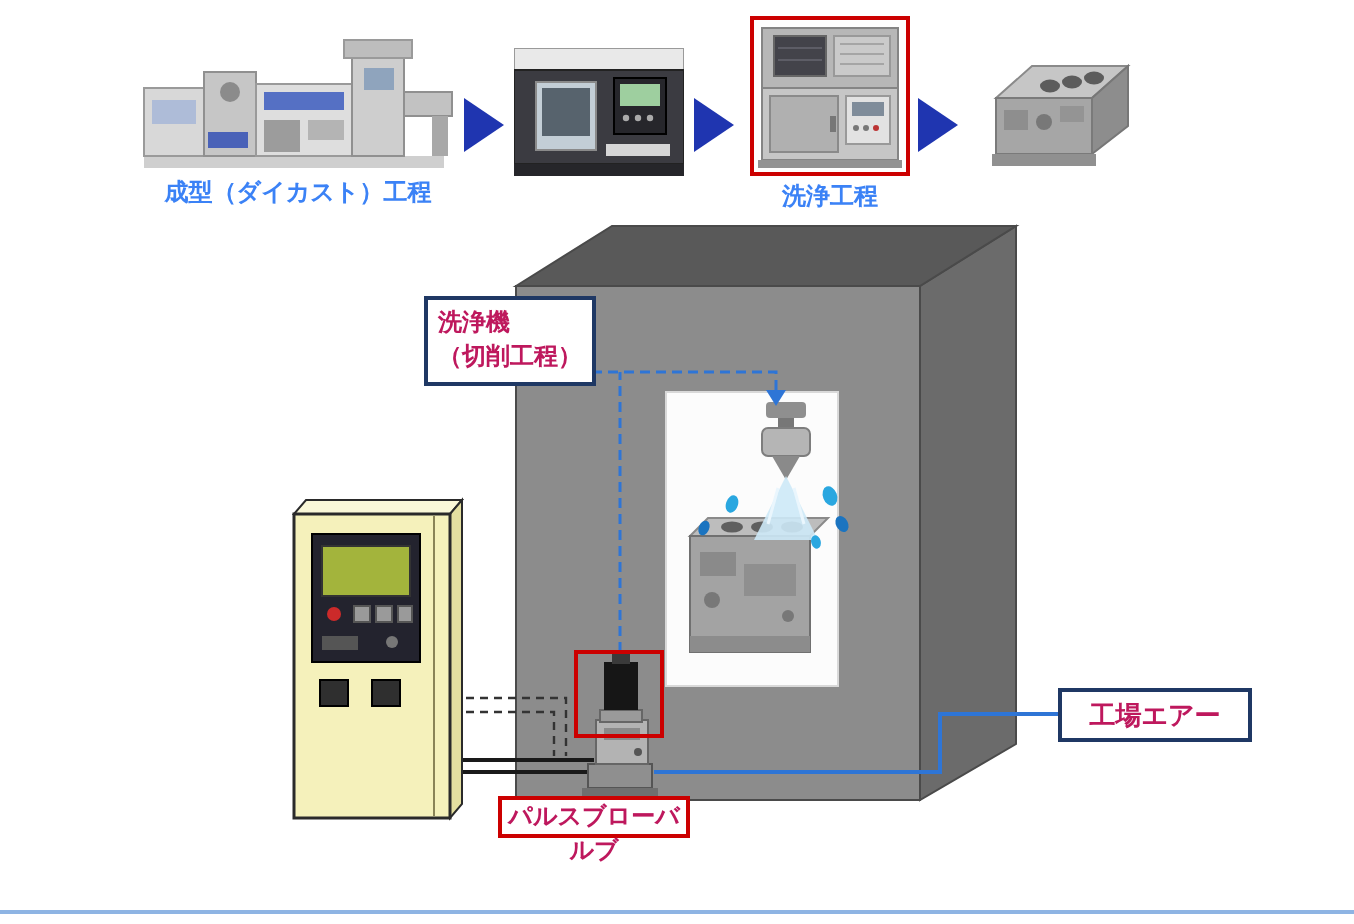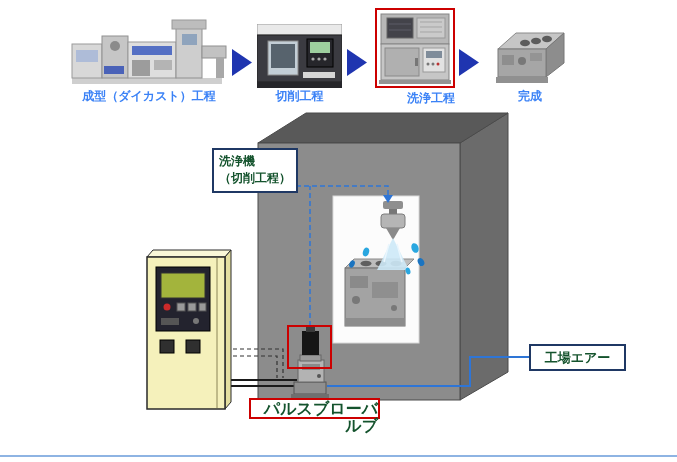--- a/index.html
+++ b/index.html
@@ -5,26 +5,26 @@
   html,body{margin:0;padding:0;background:#ffffff;}
   .canvas{position:relative;width:677px;height:462px;background:#fff;overflow:hidden;
     font-family:"Liberation Sans","DejaVu Sans",sans-serif;color:#111;}
   .abs{position:absolute;}
   .step-label{position:absolute;font-size:12px;font-weight:600;text-align:center;color:#3b82f6;}
   .machine-frame{position:absolute;}
   .step-highlight{border:2px solid var(--highlight-border,#cc0000);box-sizing:border-box;padding:2px;background:#fff;}
   .flow-arrow{position:absolute;width:20px;height:27px;background:var(--flow-arrow,#1f35b0);
     clip-path:polygon(0 0,100% 50%,0 100%);}
   .label-box{position:absolute;background:#fff;border:2px solid var(--label-border,#1f3864);
-    box-sizing:border-box;font-size:12px;font-weight:600;color:#14532d;}
+    box-sizing:border-box;font-size:12px;font-weight:600;color:#be185d;}
   .washer-label{left:212px;top:148px;width:86px;padding:3px 5px;line-height:1.45;}
   .washer-label span{display:block;white-space:nowrap;}
   .air-label{left:529px;top:344px;width:97px;height:27px;text-align:center;line-height:23px;font-size:13px;}
-  .valve-label{left:249px;top:398px;width:131px;height:21px;border-color:var(--highlight-border,#cc0000);
-    text-align:right;line-height:17px;font-size:16px;font-weight:600;}
+  .valve-label{left:249px;top:398px;width:96px;height:21px;border-color:var(--highlight-border,#cc0000);
+    text-align:center;line-height:17px;font-size:12px;font-weight:600;}
   .bottom-line{position:absolute;left:0;top:455px;width:677px;height:2px;background:var(--bottom-line,#8eb4e3);}
   svg{display:block;}
   .face-front{fill:var(--machine-front,#8c8c8c);stroke:#4a4a4a;stroke-width:1;}
   .face-side{fill:var(--machine-side,#6b6b6b);stroke:#4a4a4a;stroke-width:1;}
   .face-top{fill:var(--machine-top,#595959);stroke:#4a4a4a;stroke-width:1;}
   .air-stroke{stroke:var(--air-line,#2e75d6);fill:none;}
   .air-fill{fill:var(--air-line,#2e75d6);}
   .red-stroke{stroke:var(--highlight-border,#cc0000);fill:none;}
   .cabinet-fill{fill:var(--cabinet-fill,#f5f1bb);}
 </style>
@@ -64,21 +64,20 @@
       <rect x="14" y="20" width="24" height="24" fill="#57636d"></rect>
       <rect x="50" y="15" width="26" height="28" fill="#26262b" stroke="#000"></rect>
       <rect x="53" y="18" width="20" height="11" fill="#9ecf9f"></rect>
       <circle cx="56" cy="35" r="1.6" fill="#aaa"></circle>
         <circle cx="62" cy="35" r="1.6" fill="#aaa"></circle>
         <circle cx="68" cy="35" r="1.6" fill="#aaa"></circle>
       <rect x="46" y="48" width="32" height="6" fill="#d6d6d6"></rect>
       <rect x="0" y="58" width="85" height="6" fill="#26262a"></rect>
     </svg>
   </div>
-  <div class="step-label" style="left:257px;top:88px;width:85px;">切削工程</div>
 
   <div class="flow-arrow" style="left:347px;top:49px;"></div>
 
   <div class="machine-frame step-highlight" style="left:375px;top:8px;width:80px;height:80px;">
     <svg viewBox="0 0 72 72" width="72" height="72">
       <rect x="2" y="2" width="68" height="30" fill="#b7b7b7" stroke="#858585"></rect>
       <rect x="8" y="6" width="26" height="20" fill="#43434a" stroke="#666"></rect>
       <path d="M10 12 H32 M10 18 H32" stroke="#5d5d66" stroke-width="1"></path>
       <rect x="38" y="6" width="28" height="20" fill="#cacaca" stroke="#999"></rect>
       <path d="M41 10 H63 M41 15 H63 M41 20 H63" stroke="#a5a5a5" stroke-width="1"></path>
@@ -86,39 +85,38 @@
       <rect x="6" y="36" width="34" height="28" fill="#b0b0b0" stroke="#8a8a8a"></rect>
       <rect x="36" y="46" width="3" height="8" fill="#777"></rect>
       <rect x="44" y="36" width="22" height="24" fill="#e2e2e2" stroke="#999"></rect>
       <rect x="47" y="39" width="16" height="7" fill="#7f8c9a"></rect>
       <circle cx="49" cy="52" r="1.5" fill="#777"></circle>
         <circle cx="54" cy="52" r="1.5" fill="#777"></circle>
         <circle cx="59" cy="52" r="1.5" fill="#b33"></circle>
       <rect x="0" y="68" width="72" height="4" fill="#939393"></rect>
     </svg>
   </div>
-  <div class="step-label" style="left:375px;top:90px;width:80px;text-align:right;">洗浄工程</div>
+  <div class="step-label" style="left:375px;top:90px;width:80px;">洗浄工程</div>
 
   <div class="flow-arrow" style="left:459px;top:49px;"></div>
 
   <div class="machine-frame" style="left:492px;top:27px;width:76px;height:60px;">
     <svg viewBox="0 0 76 60" width="76" height="60">
       <polygon points="6,22 24,6 72,6 54,22" fill="#c6c6c6" stroke="#8a8a8a"></polygon>
       <ellipse cx="33" cy="16" rx="5" ry="3.2" fill="#5c5c5c"></ellipse>
       <ellipse cx="44" cy="14" rx="5" ry="3.2" fill="#5c5c5c"></ellipse>
       <ellipse cx="55" cy="12" rx="5" ry="3.2" fill="#5c5c5c"></ellipse>
       <polygon points="54,22 72,6 72,36 54,50" fill="#8d8d8d" stroke="#777"></polygon>
       <rect x="6" y="22" width="48" height="28" fill="#a6a6a6" stroke="#7a7a7a"></rect>
       <rect x="10" y="28" width="12" height="10" fill="#8e8e8e"></rect>
       <circle cx="30" cy="34" r="4" fill="#787878"></circle>
       <rect x="38" y="26" width="12" height="8" fill="#949494"></rect>
       <rect x="4" y="50" width="52" height="6" fill="#909090"></rect>
     </svg>
   </div>
-  <div class="step-label" style="left:492px;top:88px;width:76px;">完成</div>
 
   <svg class="abs" style="left:0;top:0;" width="677" height="462" viewBox="0 0 677 462">
 
     <g>
       <polygon class="face-side" points="460,143 508,113 508,372 460,400"></polygon>
       <polygon class="face-top" points="258,143 306,113 508,113 460,143"></polygon>
       <rect class="face-front" x="258" y="143" width="202" height="257"></rect>
     </g>
 
     <g>

